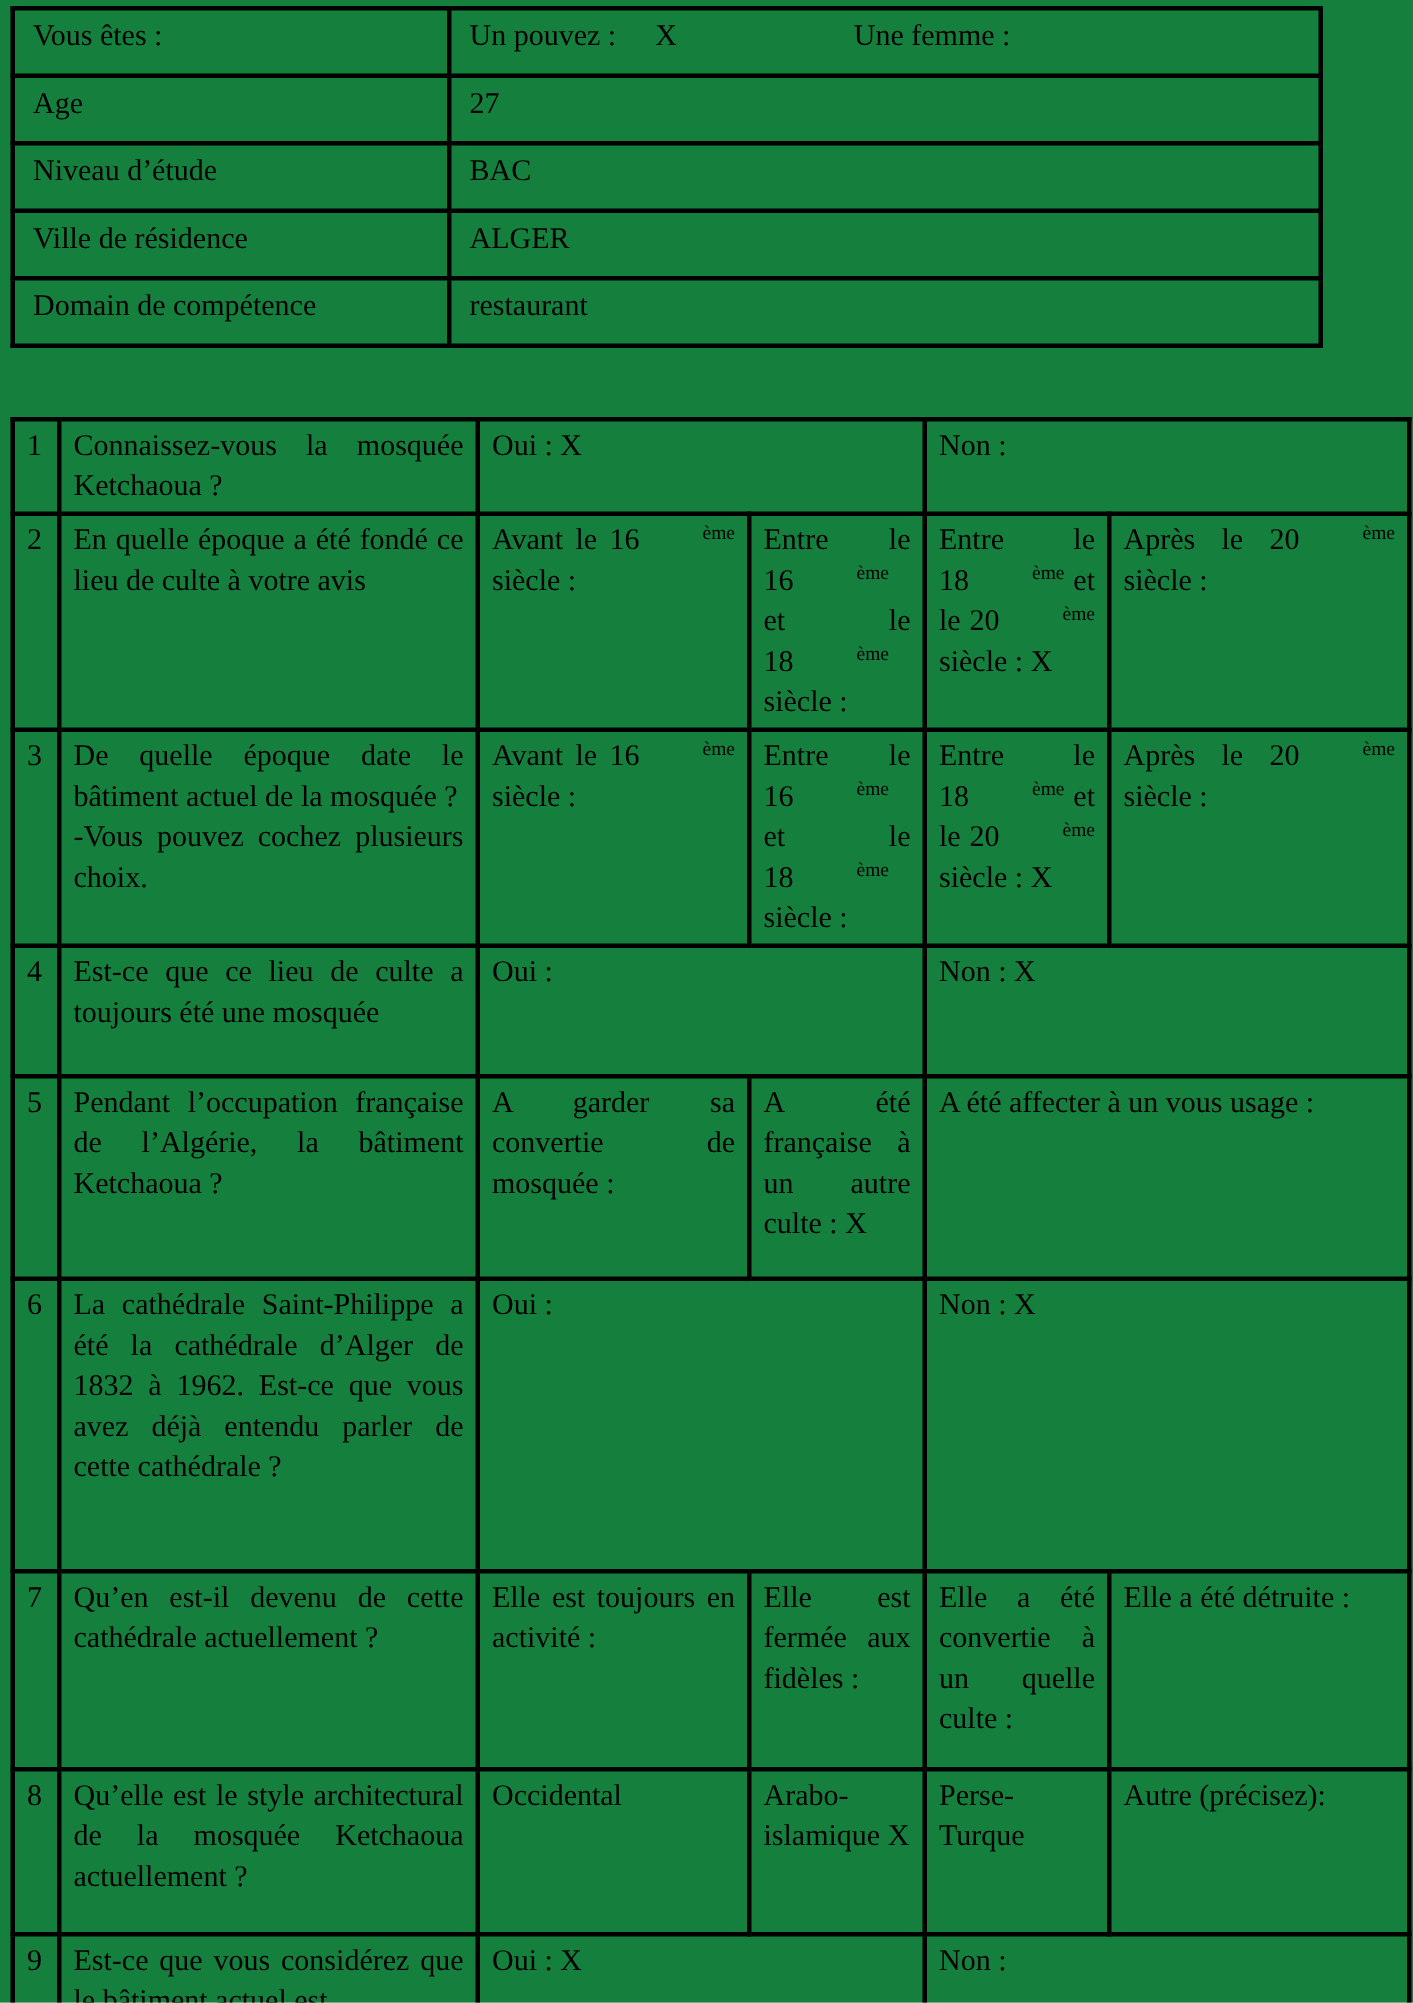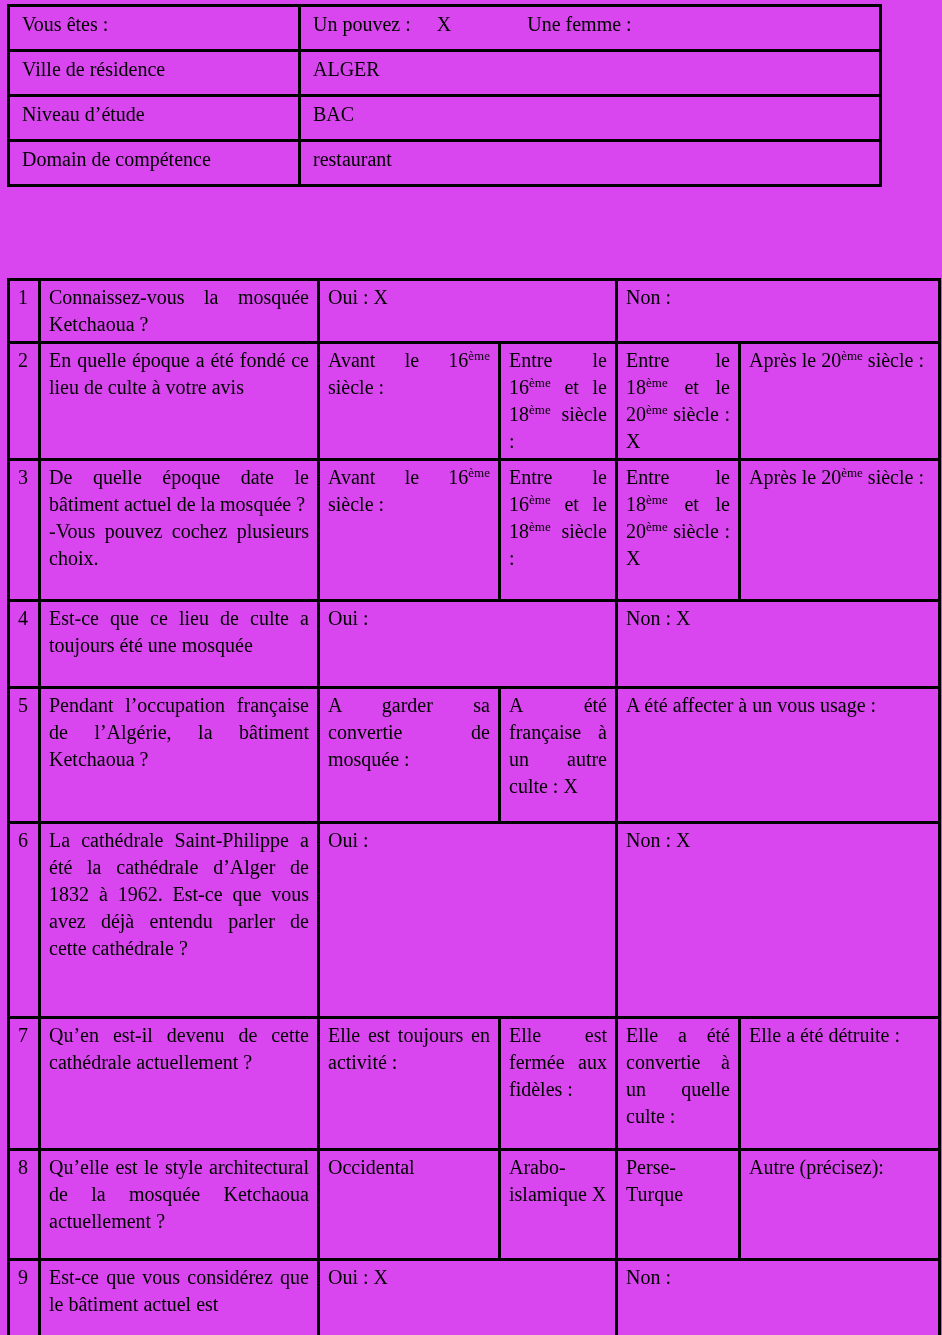--- a/index.html
+++ b/index.html
@@ -1,62 +1,66 @@
 <!DOCTYPE html>
 <html><head>
 <meta charset="utf-8">
 <style>
   html,body{margin:0;padding:0;}
   body{
     width:942px;height:1335px;overflow:hidden;background:#ffffff;color:#000;
     font-family:"Liberation Serif","DejaVu Serif",serif;
   }
-  .page{position:relative;width:942px;height:1335px;background:#d946ef;}
+  .page{position:relative;width:942px;height:1335px;background:#15803d;}
   table{border-collapse:collapse;table-layout:fixed;position:absolute;}
   td{
     border:3px solid #000;vertical-align:top;
     font-size:20px;line-height:27px;overflow:hidden;
   }
   
   .t1{left:7px;top:4px;width:872px;}
   .t1 td{padding:4px 12px;height:34px;}
   .gender-x{margin-left:26px;}
-  .gender-femme{margin-left:76px;}
+  .gender-femme{margin-left:118px;}
   
   .t2{left:7px;top:278px;width:931px;}
   .t2 td{padding:3px 8px;}
   .qnum{padding-left:10px;}
   .qcell{text-align:justify;white-space:pre-wrap;}
   .ocell{text-align:justify;}
-  sup{font-size:13px;line-height:0;vertical-align:7px;}
+  sup{font-size:13px;line-height:0;vertical-align:7px;margin-left:42px;}
 </style>
 </head>
 <body>
 
 <div class="page">
 
   <table class="t1">
     <colgroup>
         <col style="width:291px">
         <col style="width:581px">
       </colgroup>
     <tbody>
       <tr>
         <td class="lcell">Vous êtes :</td>
         <td>
           <span>Un pouvez :</span><span class="gender-x">X</span><span class="gender-femme">Une femme :</span><span></span>
         </td>
       </tr>
       <tr>
-        <td>Ville de résidence</td>
-        <td>ALGER</td>
+        <td>Age</td>
+        <td>27</td>
       </tr>
       <tr>
         <td>Niveau d’étude</td>
         <td>BAC</td>
+      </tr>
+      <tr>
+        <td>Ville de résidence</td>
+        <td>ALGER</td>
       </tr>
       <tr>
         <td>Domain de compétence</td>
         <td>restaurant</td>
       </tr>
     </tbody>
   </table>
 
   <table class="t2">
     <colgroup>

